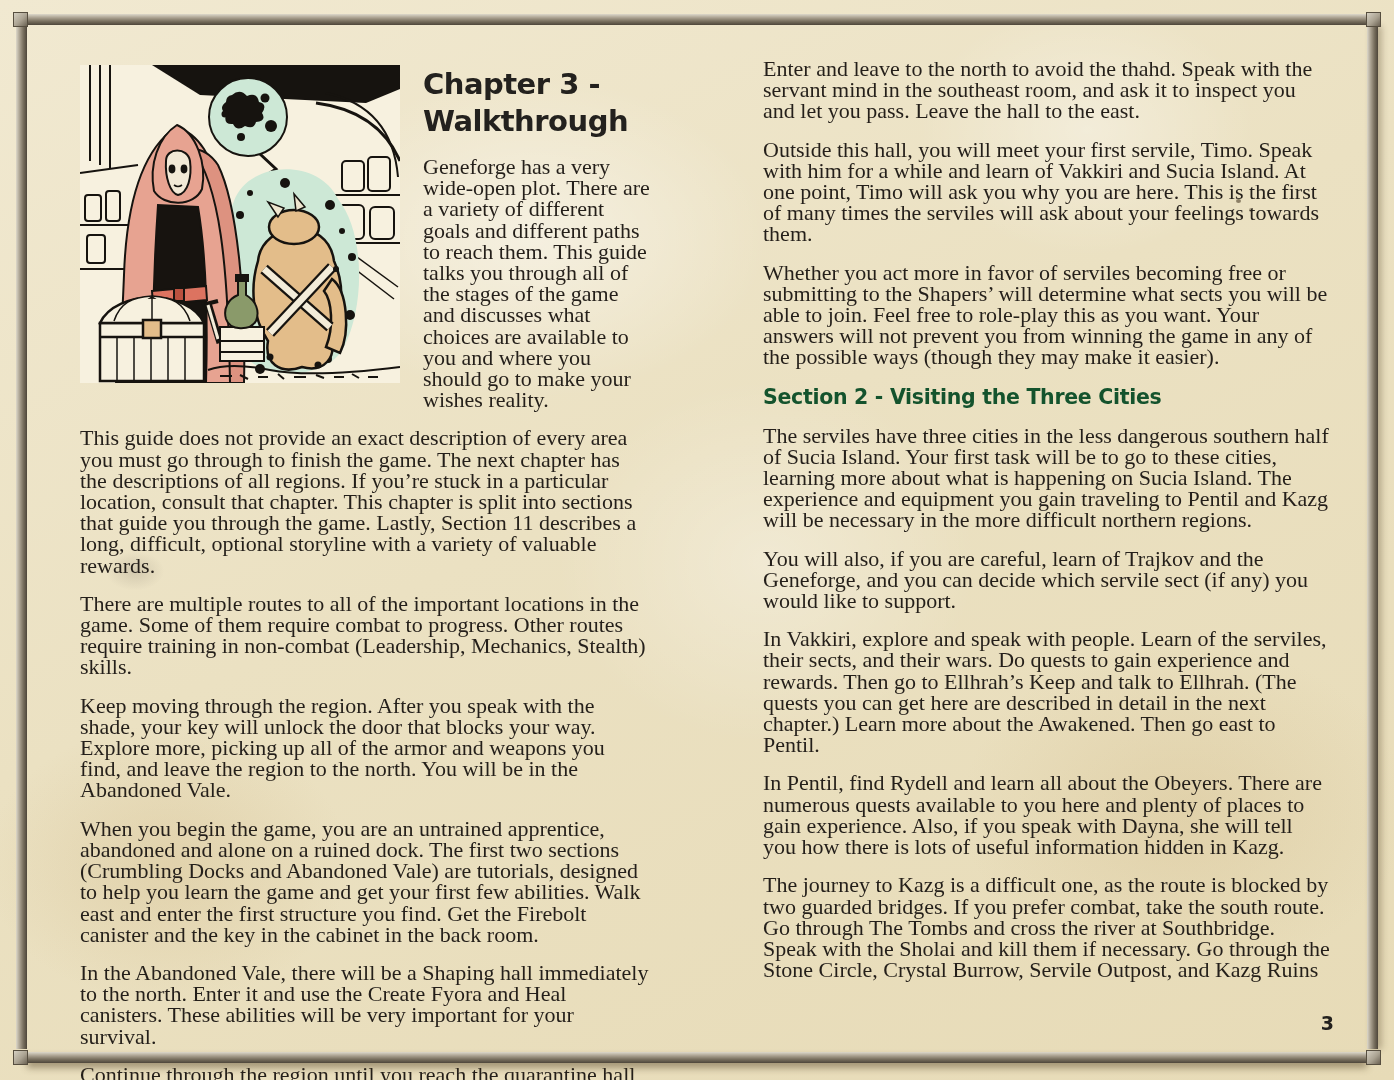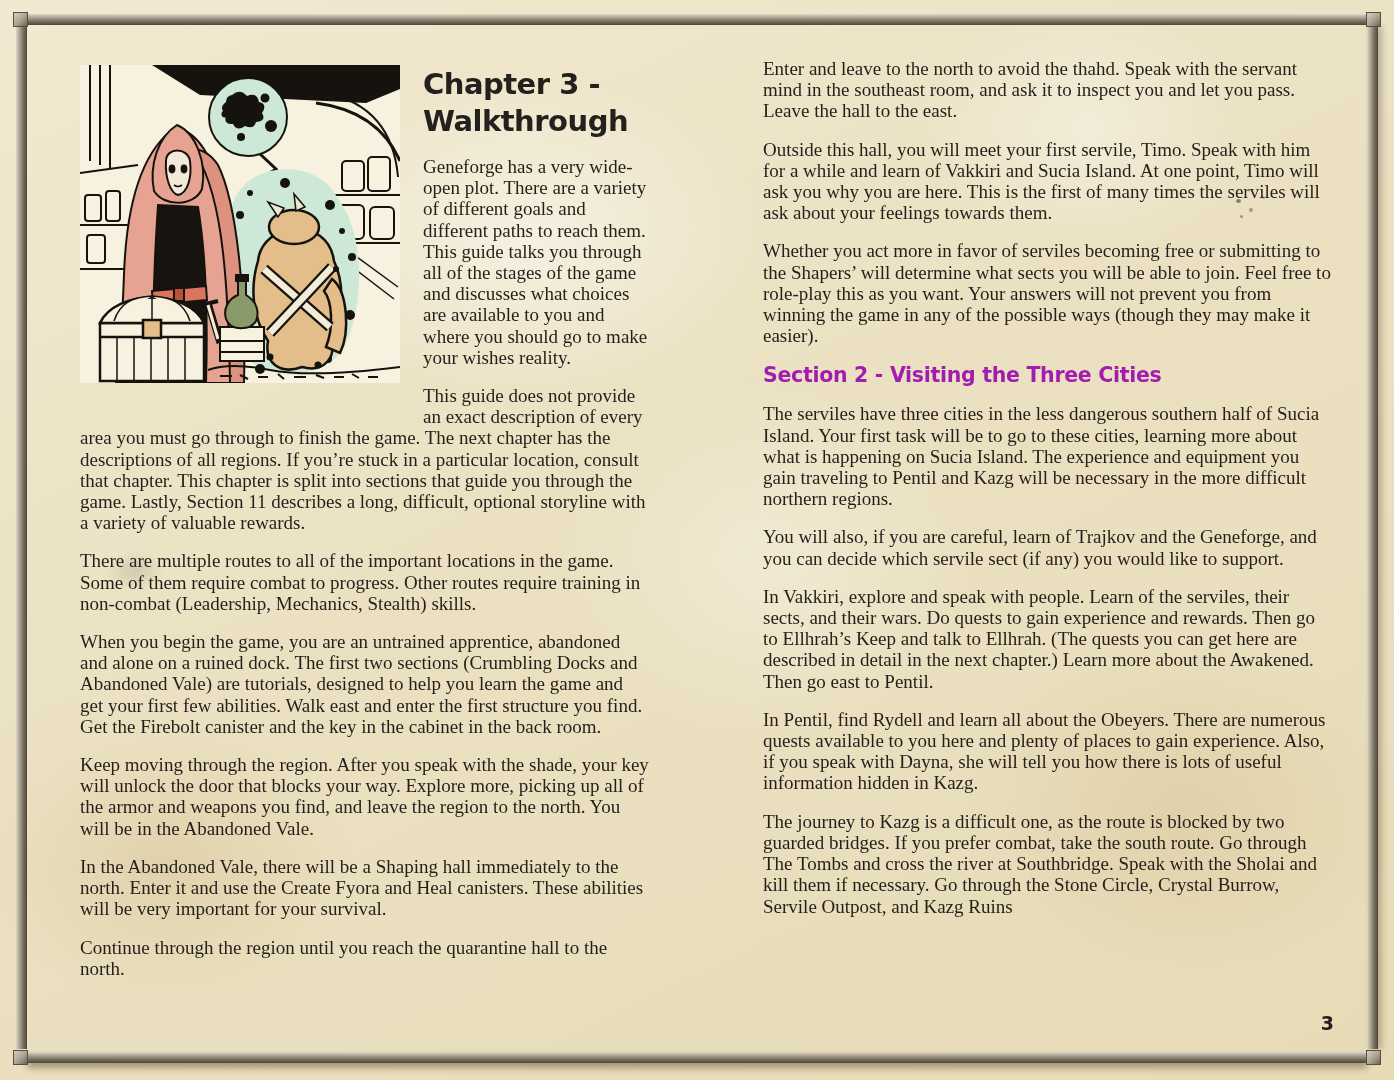--- a/index.html
+++ b/index.html
@@ -52,37 +52,37 @@
   .speck { border-radius: 50%; background: rgba(62,47,27,0.55); }
   .speck1 { left: 1236px; top: 199px; width: 5px; height: 4px; }
   .speck2 { left: 1249px; top: 208px; width: 4px; height: 4px; background: rgba(62,47,27,0.40); }
   .speck3 { left: 1240px; top: 215px; width: 3px; height: 3px; background: rgba(62,47,27,0.45); }
   .speck4 { left: 1262px; top: 196px; width: 3px; height: 3px; background: rgba(62,47,27,0.30); }
 
   
   .col { position: absolute; z-index: 2; color: #241f1a; }
   .col p {
     font-family: "Liberation Serif", "DejaVu Serif", serif;
-    font-size: 19px; line-height: 21.2px;
+    font-size: 22px; line-height: 21.2px;
     margin: 0 4px 17px 0;
     text-align: left;
   }
   .col-left  { left: 80px; top: 64px; width: 574px; }
   .col-right { left: 763px; top: 58px; width: 572px; }
 
   h1.chapter-heading {
     font-family: "DejaVu Sans", "Liberation Sans", sans-serif;
     font-weight: bold; font-size: 29px; line-height: 37px;
     letter-spacing: -0.5px; color: #23211e;
     margin: 2px 0 16px 0;
   }
   h2.section-heading {
     font-family: "DejaVu Sans", "Liberation Sans", sans-serif;
     font-weight: bold; font-size: 20.5px; line-height: 25px;
-    letter-spacing: -0.3px; color: #a21caf;
+    letter-spacing: -0.3px; color: #14532d;
     margin: 12px 0 15px 0;
   }
 
   .illustration {
     float: left;
     width: 320px; height: 318px;
     margin: 1px 23px 42px 0;
     display: block;
   }
 
@@ -236,22 +236,22 @@
     </g>
   </svg>
 
   <h1 class="chapter-heading"><span>Chapter 3 -</span><br><span>Walkthrough</span></h1>
 
   <p>Geneforge has a very wide-open plot. There are a variety of different goals and different paths to reach them. This guide talks you through all of the stages of the game and discusses what choices are available to you and where you should go to make your wishes reality.</p>
   <p>This guide does not provide an exact description of every area you must go through to finish the game. The next chapter has the descriptions of all regions. If you’re stuck in a particular location, consult that chapter. This chapter is split into sections that guide you through the game. Lastly, Section 11 describes a long, difficult, optional storyline with a variety of valuable rewards.</p>
   <p>There are multiple routes to all of the important locations in the game. Some of them require combat to progress. Other routes require training in non-combat (Leadership, Mechanics, Stealth) skills.</p>
 
 
+  <p>Keep moving through the region. After you speak with the shade, your key will unlock the door that blocks your way. Explore more, picking up all of the armor and weapons you find, and leave the region to the north. You will be in the Abandoned Vale.</p>
   <p>When you begin the game, you are an untrained apprentice, abandoned and alone on a ruined dock. The first two sections (Crumbling Docks and Abandoned Vale) are tutorials, designed to help you learn the game and get your first few abilities. Walk east and enter the first structure you find. Get the Firebolt canister and the key in the cabinet in the back room.</p>
-  <p>Keep moving through the region. After you speak with the shade, your key will unlock the door that blocks your way. Explore more, picking up all of the armor and weapons you find, and leave the region to the north. You will be in the Abandoned Vale.</p>
   <p>In the Abandoned Vale, there will be a Shaping hall immediately to the north. Enter it and use the Create Fyora and Heal canisters. These abilities will be very important for your survival.</p>
   <p>Continue through the region until you reach the quarantine hall to the north.</p>
 </div>
 
 <div class="col col-right">
   <p>Enter and leave to the north to avoid the thahd. Speak with the servant mind in the southeast room, and ask it to inspect you and let you pass. Leave the hall to the east.</p>
   <p>Outside this hall, you will meet your first servile, Timo. Speak with him for a while and learn of Vakkiri and Sucia Island. At one point, Timo will ask you why you are here. This is the first of many times the serviles will ask about your feelings towards them.</p>
   <p>Whether you act more in favor of serviles becoming free or submitting to the Shapers’ will determine what sects you will be able to join. Feel free to role-play this as you want. Your answers will not prevent you from winning the game in any of the possible ways (though they may make it easier).</p>
 
   <h2 class="section-heading">Section 2 - Visiting the Three Cities</h2>

